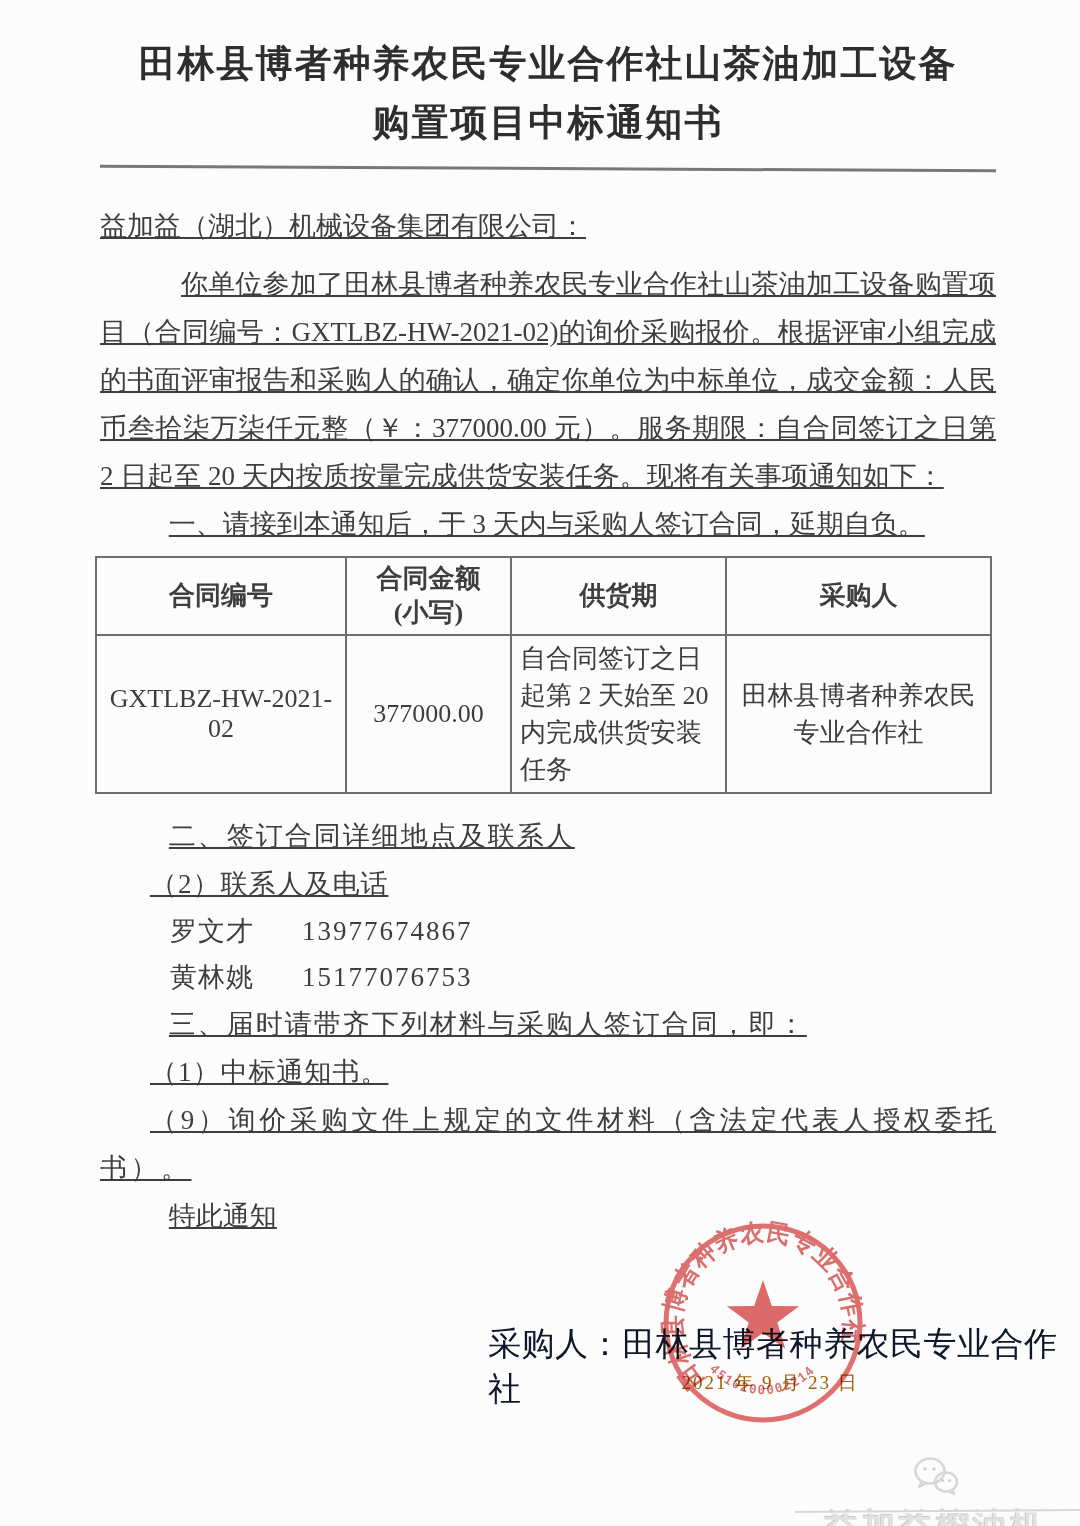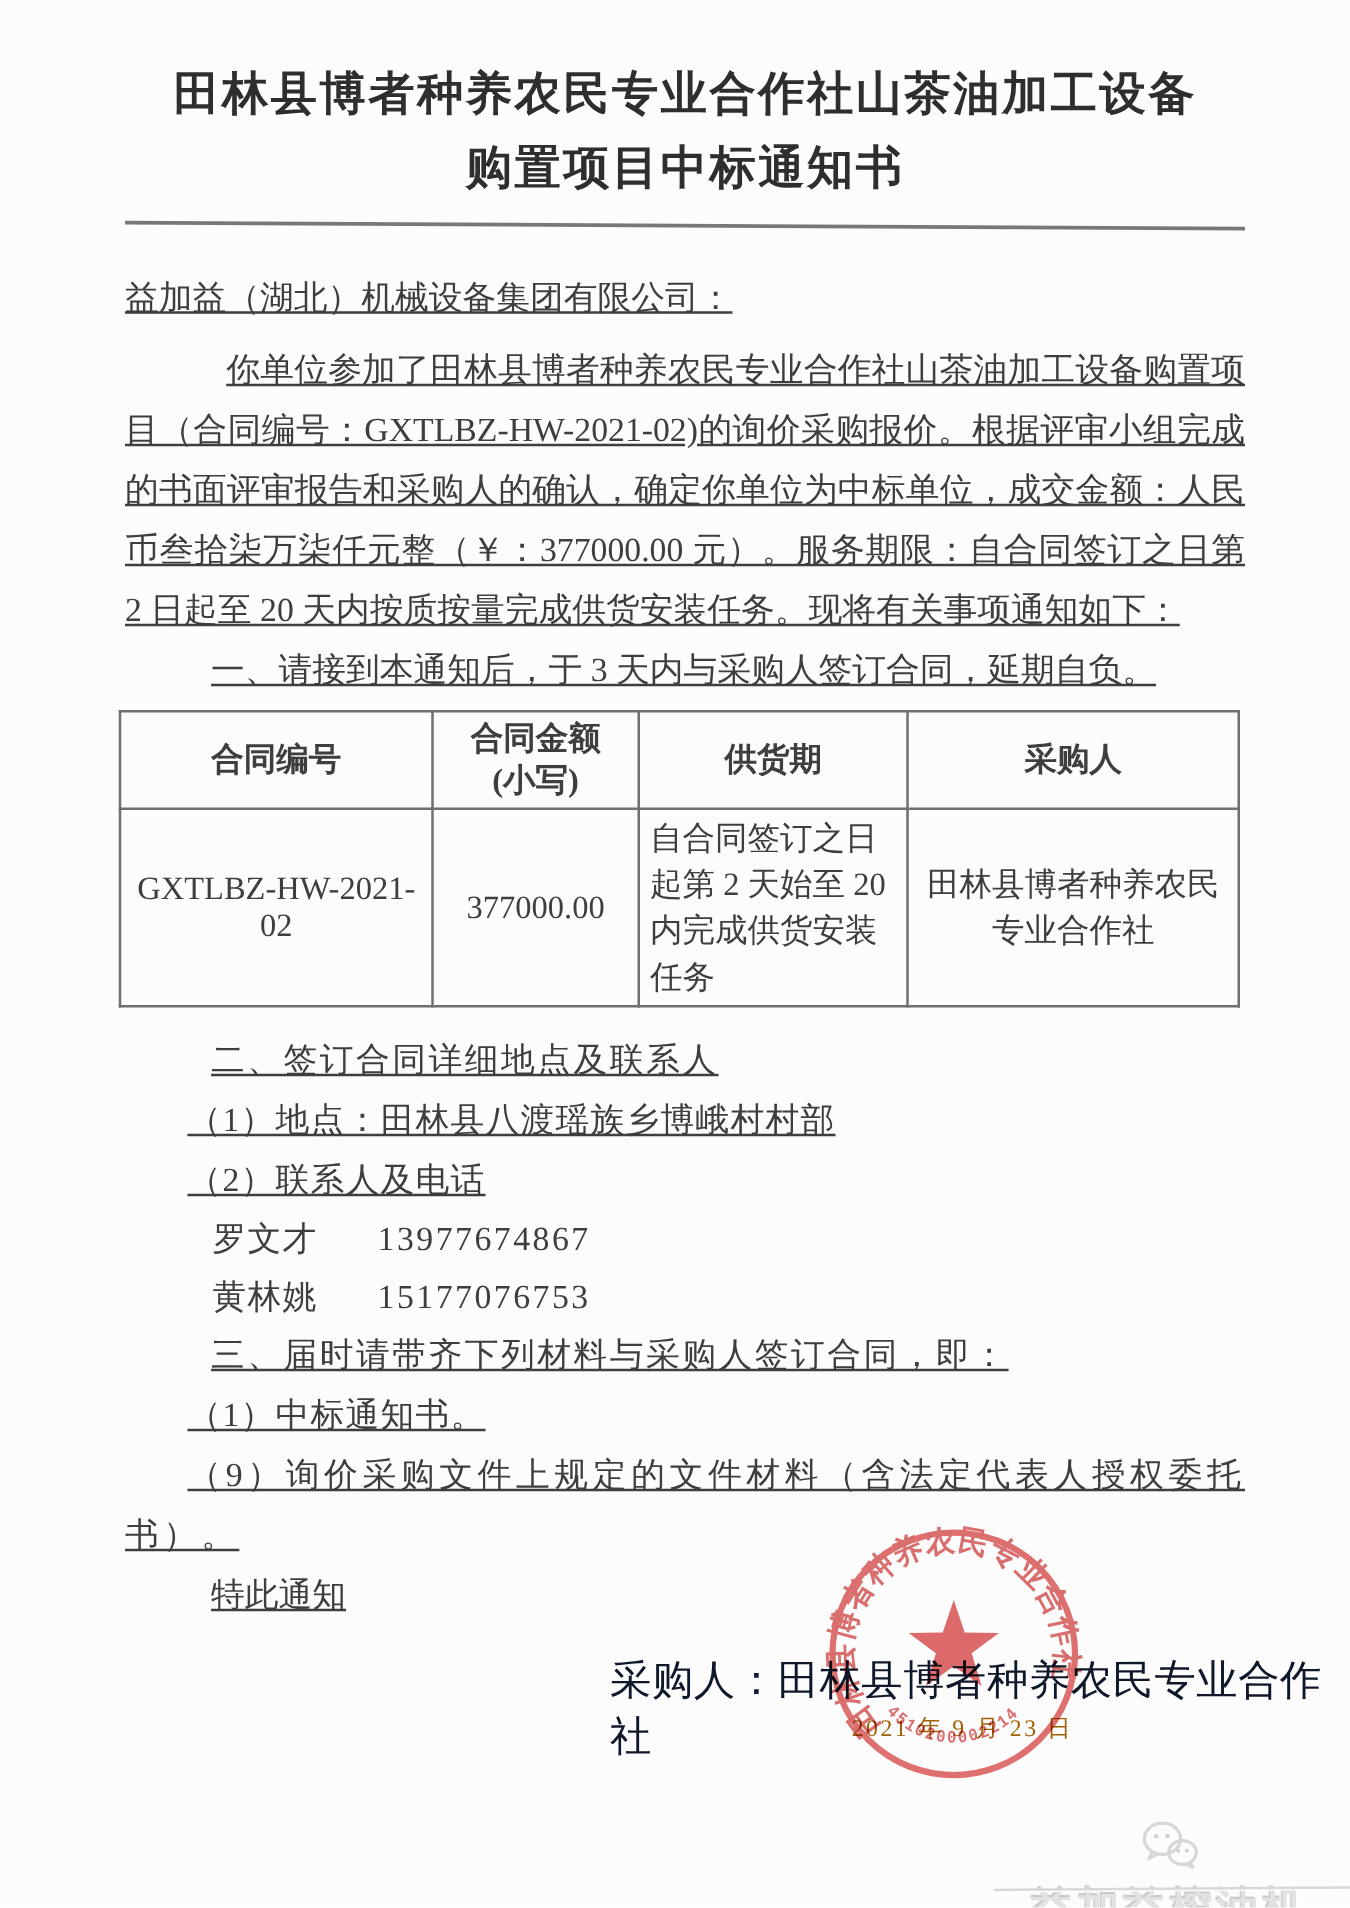--- a/index.html
+++ b/index.html
@@ -6,21 +6,21 @@
   .page{
     position:relative;
     width:1080px;height:1526px;
     background:#fcfcfc;
     font-family:"Liberation Serif","DejaVu Serif",serif;
     color:#3e3e3e;
     overflow:hidden;
   }
   .doc{position:absolute;left:100px;top:0;width:896px;}
   .title{
-    margin:0;padding-top:46px;
+    margin:0;padding-top:34px;
     font-size:37px;line-height:59px;font-weight:700;
     text-align:center;color:#2e2e2e;letter-spacing:2px;
   }
   .title span{display:block;}
   .title-rule{
     margin-top:15px;height:0;
     border:none;border-top:3px solid #787878;
     transform:rotate(0.3deg);
   }
   p{margin:0;text-decoration:underline;}
@@ -133,21 +133,20 @@
         <tr>
           <td class="c">GXTLBZ-HW-2021-02</td>
           <td class="c">377000.00</td>
           <td class="period">自合同签订之日起第 2 天始至 20 内完成供货安装任务</td>
           <td class="buyer">田林县博者种养农民专业合作社</td>
         </tr>
       </tbody>
     </table>
 
     <p class="sec sec2 indent-l">二、签订合同详细地点及联系人</p>
-    <p class="line indent-m">（1）地点：田林县八渡瑶族乡博峨村村部</p>
     <p class="line indent-m">（2）联系人及电话</p>
 
     <div class="contact-row">
       <span>罗文才</span><span class="phone">13977674867</span>
     </div>
     <div class="contact-row">
       <span>黄林姚</span><span class="phone">15177076753</span>
     </div>
 
     <p class="sec indent-l">三、届时请带齐下列材料与采购人签订合同，即：</p>

